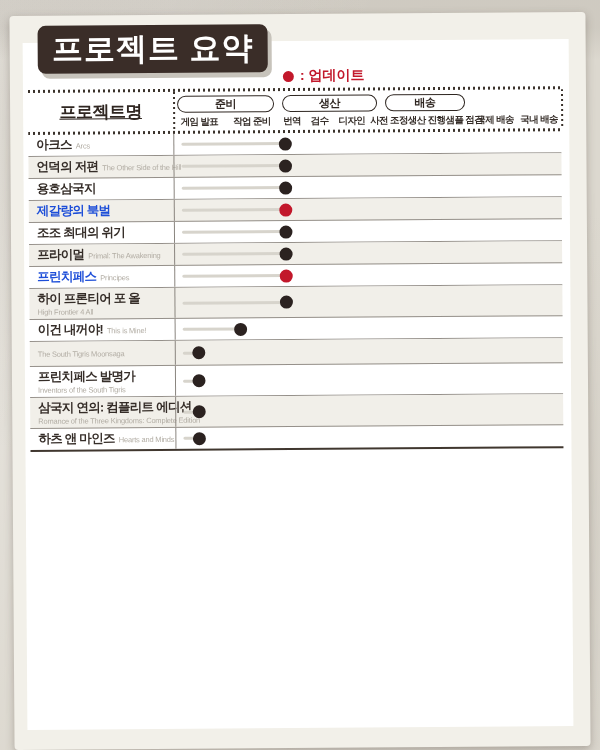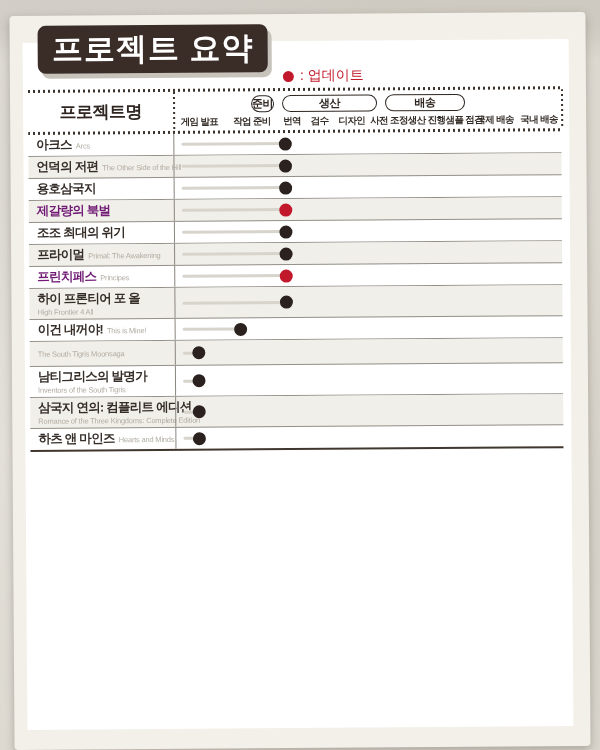--- a/index.html
+++ b/index.html
@@ -42,37 +42,37 @@
     color:#ffffff; font-size:31px; font-weight:bold; letter-spacing:1px;
     white-space:nowrap;
   }
   .legend{
     position:absolute; left:273px; top:54px; height:16px;
     display:flex; align-items:center; gap:6px; z-index:3;
   }
   .legend-dot{
     width:11px; height:11px; border-radius:50%; background:#c2182b; display:inline-block;
   }
-  .legend-text{ color:#c2182b; font-size:14px; font-weight:normal; white-space:nowrap; }
+  .legend-text{ color:#c2182b; font-size:14px; font-weight:bold; white-space:nowrap; }
 
   .table-wrap{
     position:absolute; left:18px; top:74px; width:533px; z-index:2;
   }
   .dotted-h{
     height:3px; width:100%;
     background:repeating-linear-gradient(90deg,#3a322b 0 2px,transparent 2px 5px);
   }
   .head-row{
     display:flex; height:39px; position:relative;
   }
   .name-col{ width:145px; flex:none; }
   .head-name{
     display:flex; align-items:center; justify-content:center;
   }
-  .head-name span{ font-size:17px; font-weight:bold; color:#2f2621; letter-spacing:-0.5px; }
+  .head-name span{ font-size:17px; font-weight:bold; color:#2f2621; letter-spacing:-0.5px;text-decoration:underline; }
   .chart-head{
     flex:1; display:flex; flex-direction:column; position:relative; padding-top:4px;
   }
   .chart-head::before, .chart-head::after{
     content:""; position:absolute; top:0; bottom:0; width:2px;
     background:repeating-linear-gradient(180deg,#3a322b 0 2px,transparent 2px 5px);
   }
   .chart-head::before{ left:0; }
   .chart-head::after{ right:-2px; }
   .pill-row{ display:flex; height:20px; }
@@ -93,21 +93,21 @@
     border-bottom:1px solid #95908a;
   }
   .prow:last-child{ border-bottom:none; }
   .prow:nth-child(even){ background:#f1efe9; }
   .prow .name-cell{
     width:145px; flex:none; padding:2px 4px 2px 8px;
     display:flex; flex-direction:column; justify-content:center;
   }
   .name-line{ display:flex; align-items:baseline; gap:4px; }
   .project-name{ font-size:12.5px; font-weight:bold; color:#352d28; letter-spacing:-0.7px; white-space:nowrap; }
-  .prow.updated .project-name{ color:#701a75; }
+  .prow.updated .project-name{ color:#1d4ed8; }
   .project-sub{ font-size:7.5px; color:#b2ada4; letter-spacing:-0.2px; white-space:nowrap; }
   .chart-cell{
     flex:1; position:relative; border-left:1px solid #8a857f;
   }
   .track{
     position:absolute; left:7px; top:50%; height:3px; margin-top:-1.5px;
     background:#d7d4cc; border-radius:2px;
   }
   .dot{
     position:absolute; top:50%; width:13px; height:13px; border-radius:50%;
@@ -132,21 +132,21 @@
 
   <div class="table-wrap">
     <div class="dotted-h"></div>
 
     <div class="head-row">
       <div class="name-col head-name">
         <span>프로젝트명</span>
       </div>
       <div class="chart-head">
         <div class="pill-row" id="pill-row">
-            <div class="stage-group" style="width: 105px; align-items: flex-end;">
+            <div class="stage-group" style="width: 105px;">
     <div class="stage-pill">
       <span>준비</span>
     </div>
   </div>
             <div class="stage-group" style="width: 103px;">
     <div class="stage-pill">
       <span>생산</span>
     </div>
   </div>
             <div class="stage-group" style="width: 88px;">
@@ -299,21 +299,21 @@
     <span class="project-sub">The South Tigris Moonsaga</span>
           </div>
     <div class="chart-cell">
       <div class="track" style="width: calc(5.9% - 7px);"></div>
       <div class="dot" style="left: 5.9%;"></div>
     </div>
   </div>
         <div class="prow" style="min-height: 25px;">
     <div class="name-cell">
       <div class="name-line">
-        <span class="project-name">남티그리스의 발명가</span>
+        <span class="project-name">프린치페스 발명가</span>
       </div>
     <span class="project-sub">Inventors of the South Tigris</span>
           </div>
     <div class="chart-cell">
       <div class="track" style="width: calc(5.9% - 7px);"></div>
       <div class="dot" style="left: 5.9%;"></div>
     </div>
   </div>
         <div class="prow" style="min-height: 25px;">
     <div class="name-cell">

